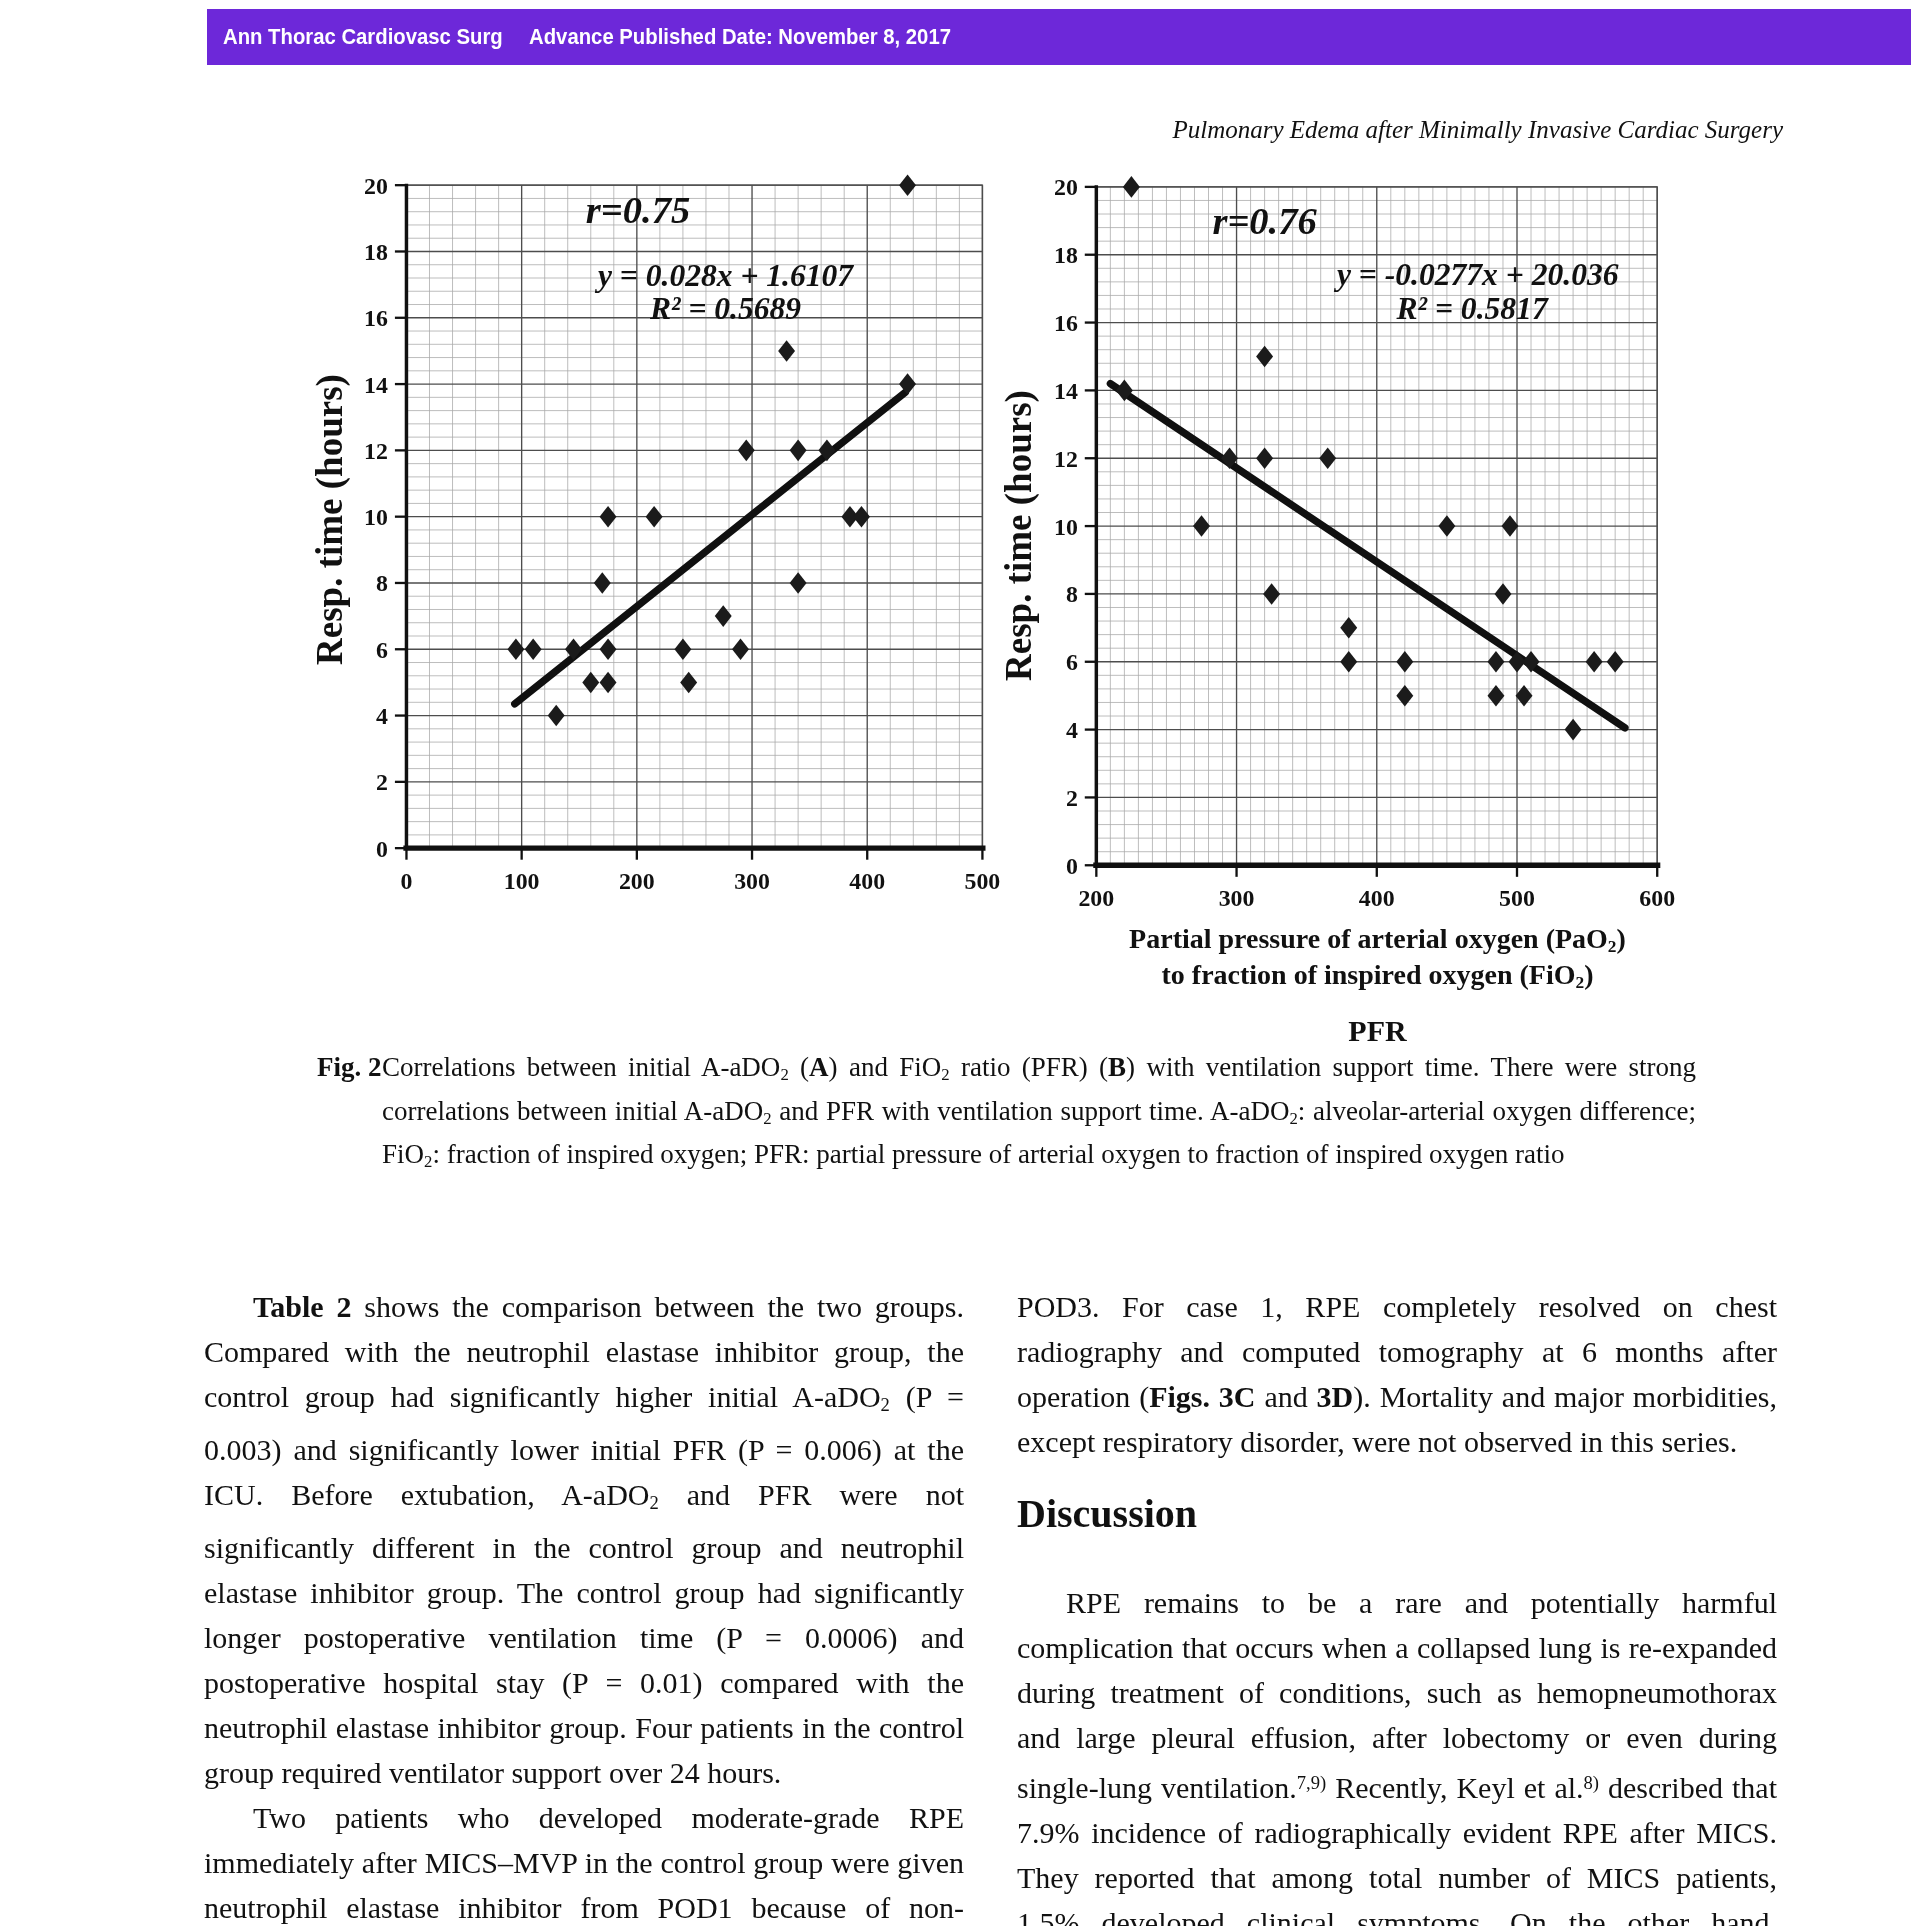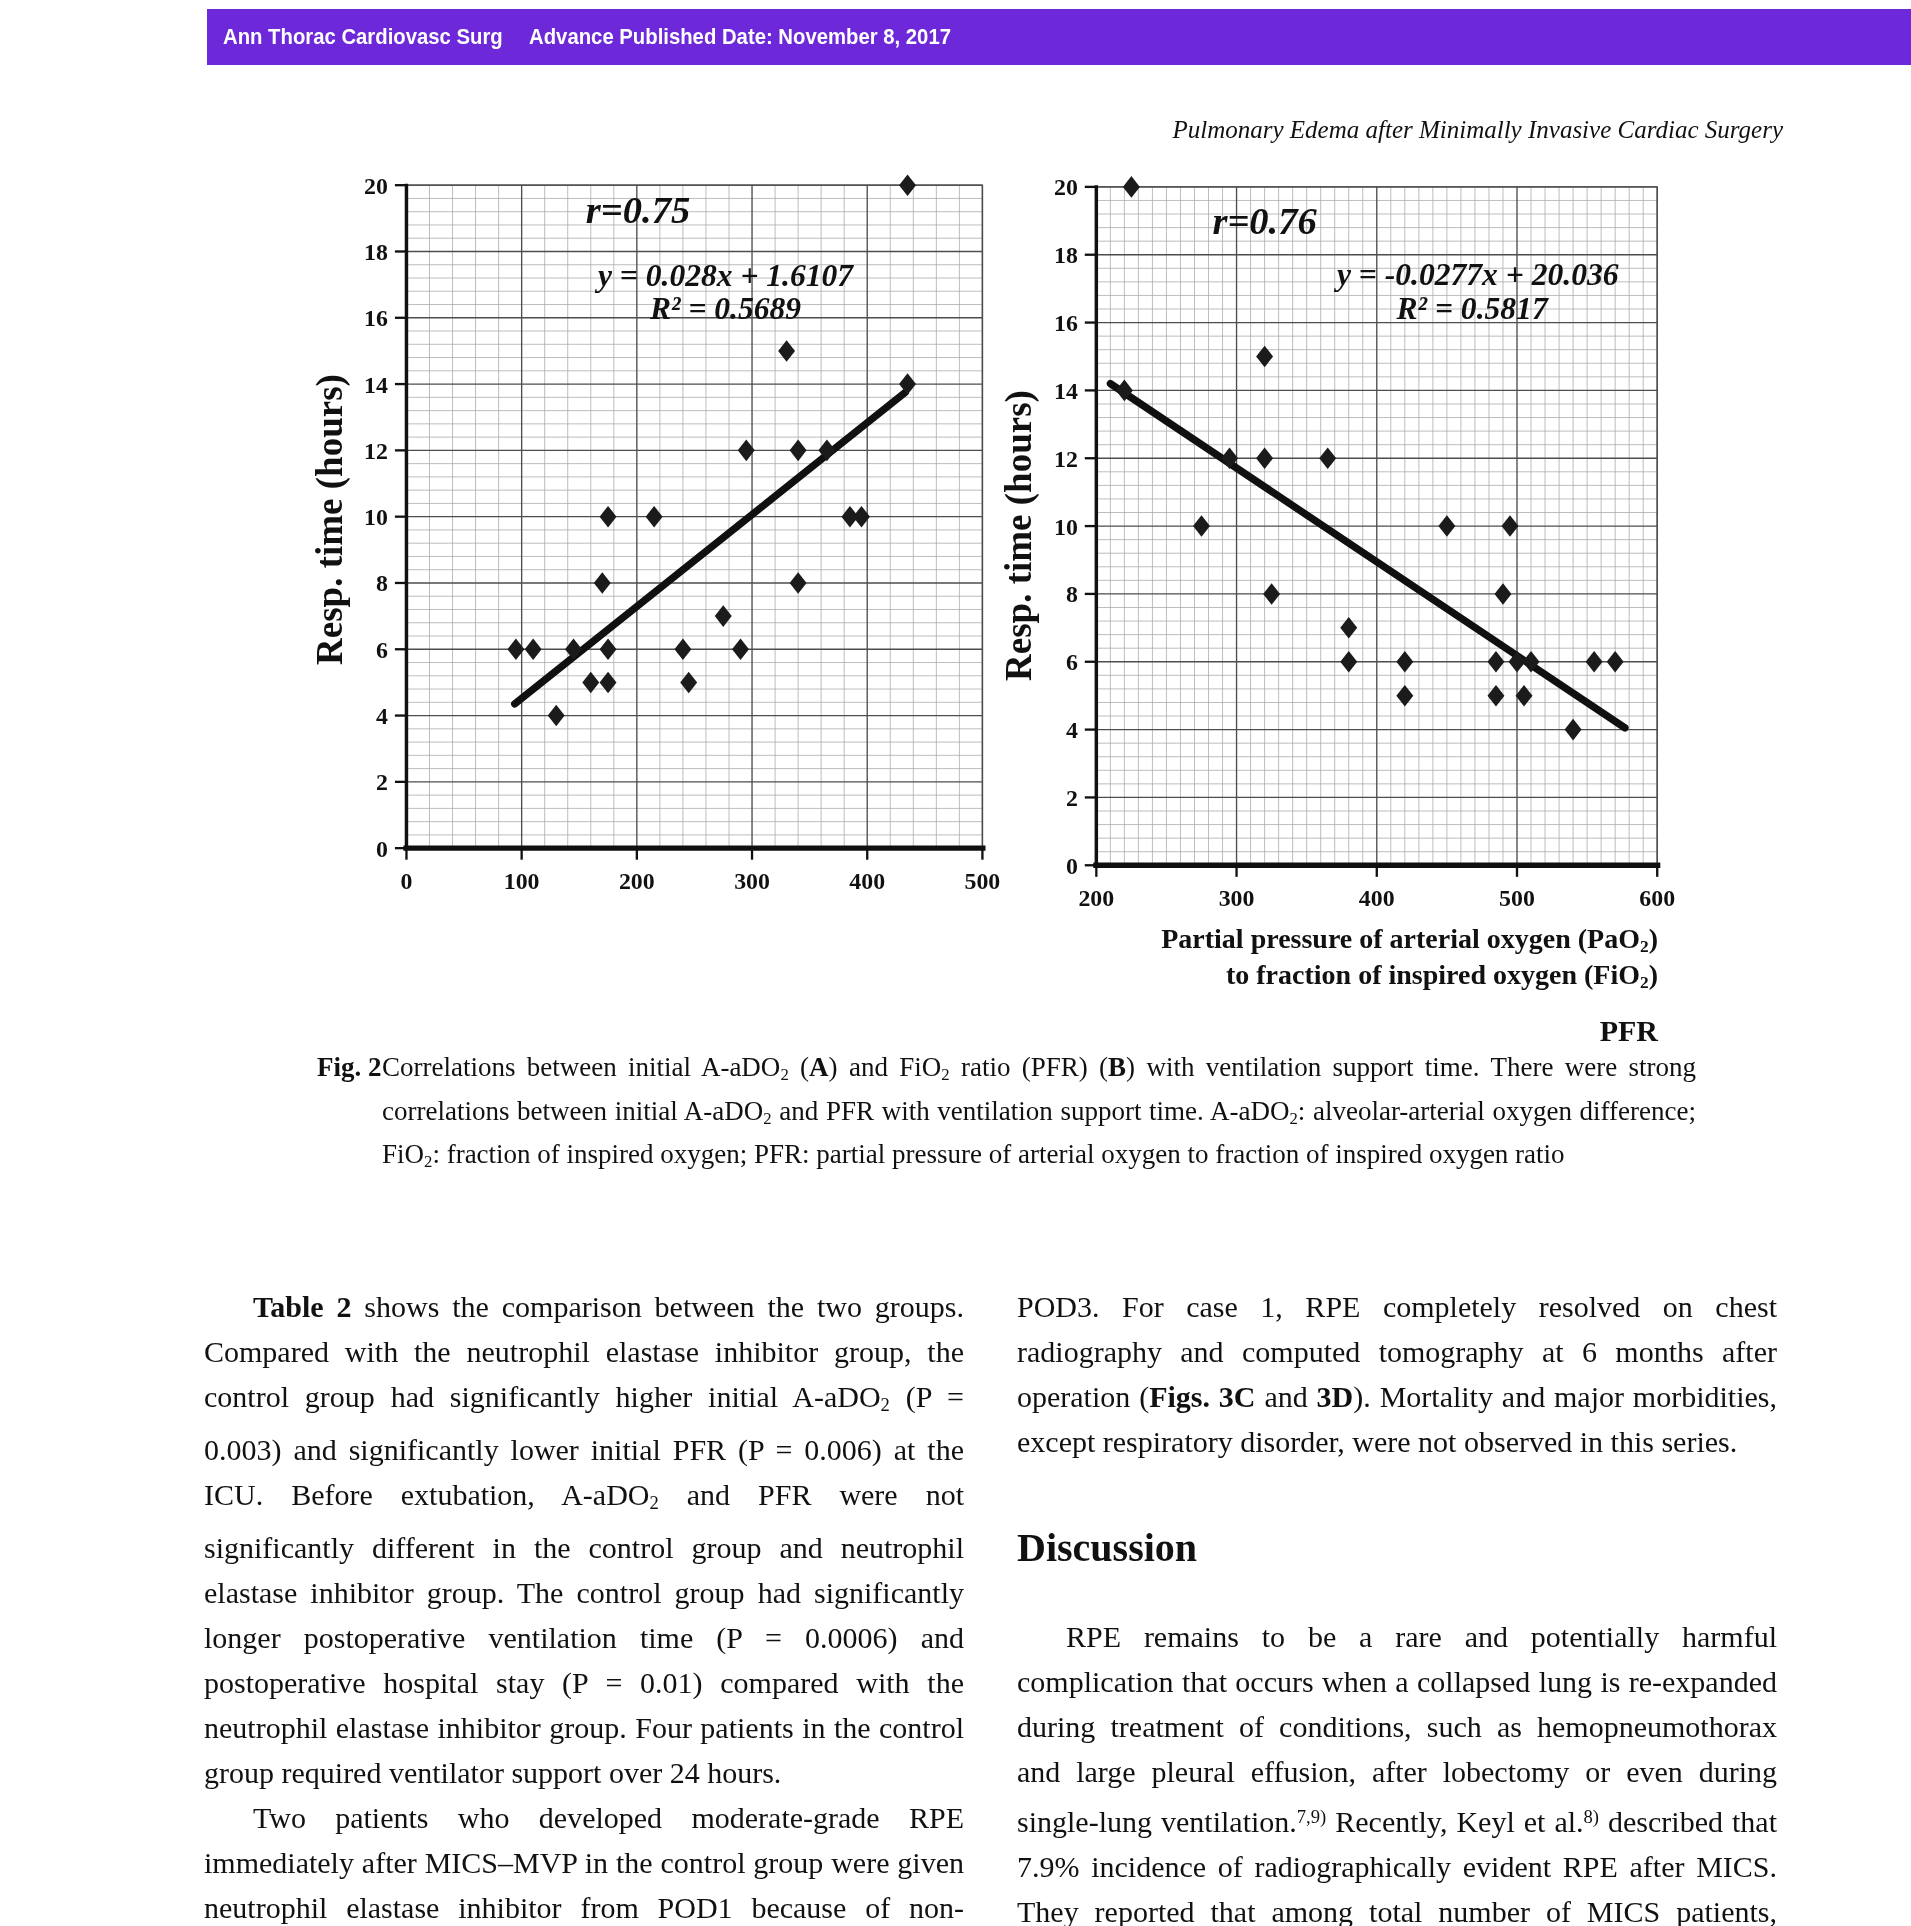--- a/index.html
+++ b/index.html
@@ -26,36 +26,36 @@
   svg .ann-eq{font-size:82px;font-style:italic;font-weight:bold;}
 
   
   .ylabel{position:absolute;width:663px;height:62px;text-align:center;font-weight:bold;font-size:37px;
           transform:rotate(-90deg);transform-origin:0 0;line-height:62px;}
   #ylabelA{left:299px;top:851px;}
   #ylabelB{left:988px;top:867px;}
   .xlabelA{position:absolute;left:407px;top:903px;width:576px;text-align:center;font-weight:bold;}
   .xlabelA .l1{font-size:32px;}
   .xlabelA .l2{font-size:34px;margin-top:5.4px;}
-  .xlabelB{position:absolute;left:1097px;top:921px;width:561px;text-align:right;font-weight:bold;}
+  .xlabelB{position:absolute;left:1097px;top:921px;width:561px;text-align:center;font-weight:bold;}
   .xlabelB .l1,.xlabelB .l2{font-size:28px;margin-top:2.3px;}
   .xlabelB .l3{font-size:30px;margin-top:21px;}
 
   
   .caption{position:absolute;left:317px;top:1049px;width:1379px;font-size:27px;line-height:36px;}
   .caption .lbl{position:absolute;left:0;top:0;font-weight:bold;}
   .caption .txt{display:block;margin-left:65px;text-align:justify;}
 
   
   .col{position:absolute;top:1284px;width:760px;}
   #colL{left:204px;}
   #colR{left:1017px;}
   .col p{margin:0;font-size:30px;line-height:45px;text-align:justify;}
   .col p.ind{text-indent:49px;}
-  h2.discussion{margin:60px 0 43px 0;font-size:40px;font-weight:bold;}
+  h2.discussion{margin:26px 0 43px 0;font-size:40px;font-weight:bold;}
 
   
   .b{font-weight:bold;}
   .sub{font-size:0.62em;vertical-align:-0.22em;}
   .sup{font-size:0.62em;vertical-align:0.5em;}
 </style>
 </head>
 <body>
 
 <div class="page">

